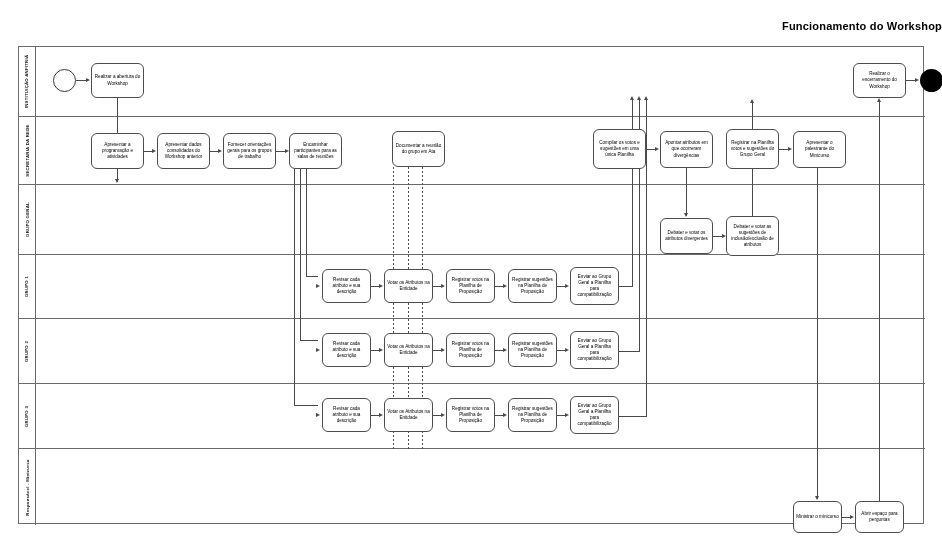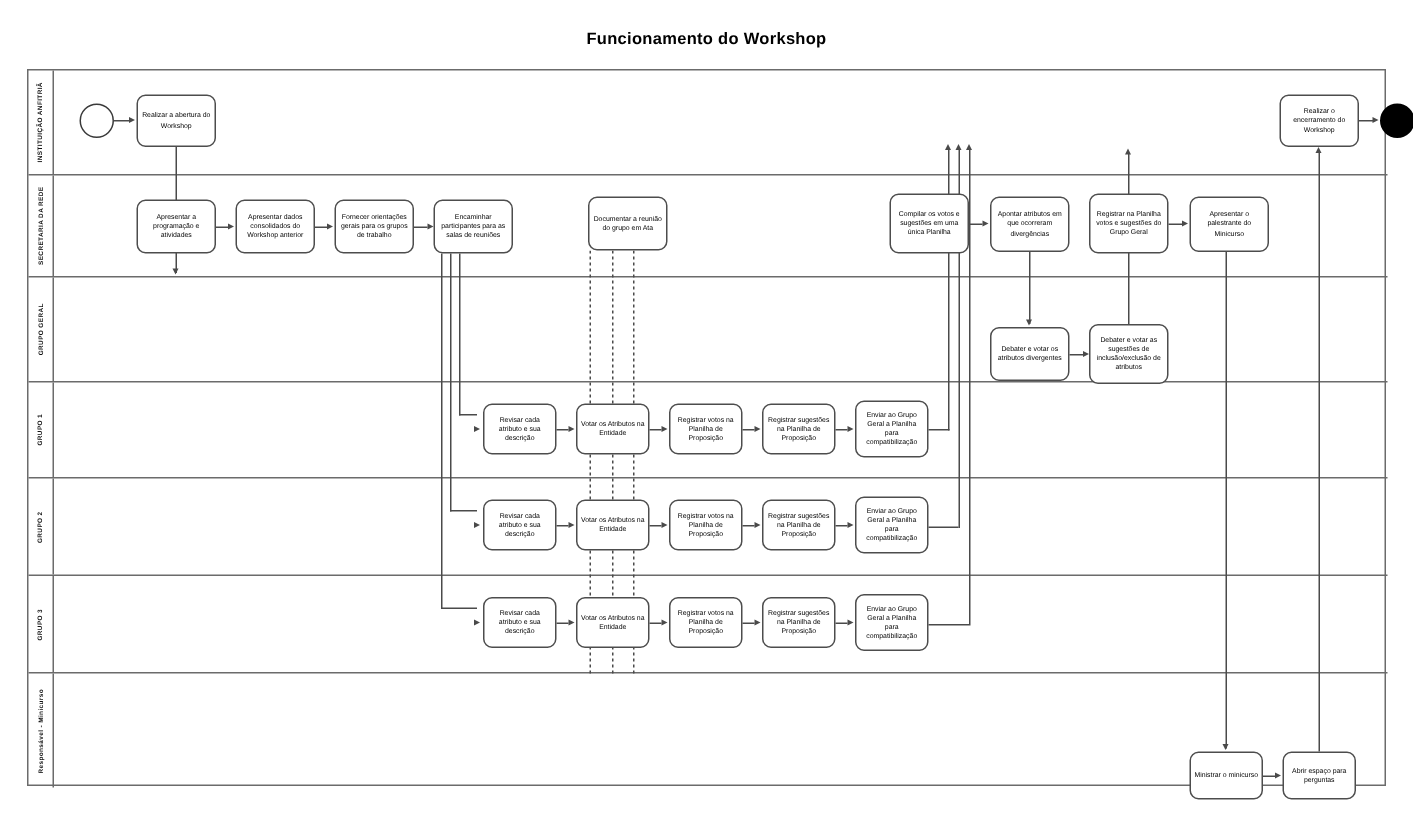--- a/index.html
+++ b/index.html
@@ -2,21 +2,21 @@
 <html><head>
 <meta charset="utf-8">
 <style>
   html,body{margin:0;padding:0;background:#ffffff;}
   body{
     width:942px;height:547px;position:relative;overflow:hidden;
     font-family:"Liberation Sans","DejaVu Sans",sans-serif;
     color:#000;
   }
   #diagram-title{
-    position:absolute;left:0;top:20px;width:942px;text-align:center;
+    position:absolute;left:0;top:20px;width:942px;text-align:right;
     font-size:11px;font-weight:bold;letter-spacing:.2px;
   }
   #pool{
     position:absolute;left:18px;top:46px;width:906px;height:478px;
     border:1px solid #6b6b6b;box-sizing:border-box;background:#fff;
   }
   .lane{position:absolute;left:0;width:906px;box-sizing:border-box;
         border-bottom:1px solid #6b6b6b;}
   .lane.last{border-bottom:none;}
   .lane-header{

